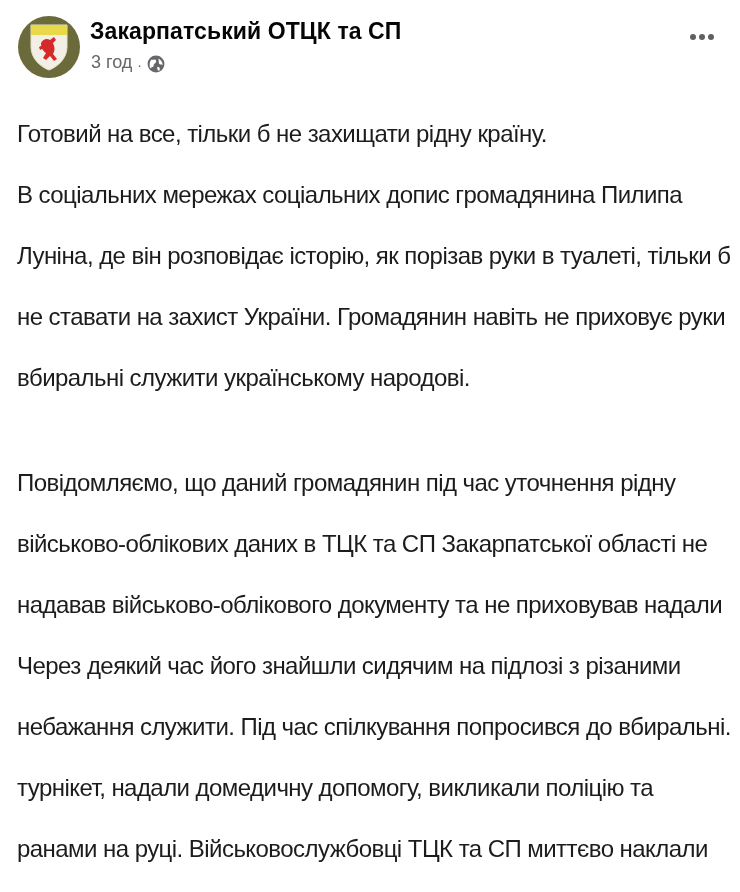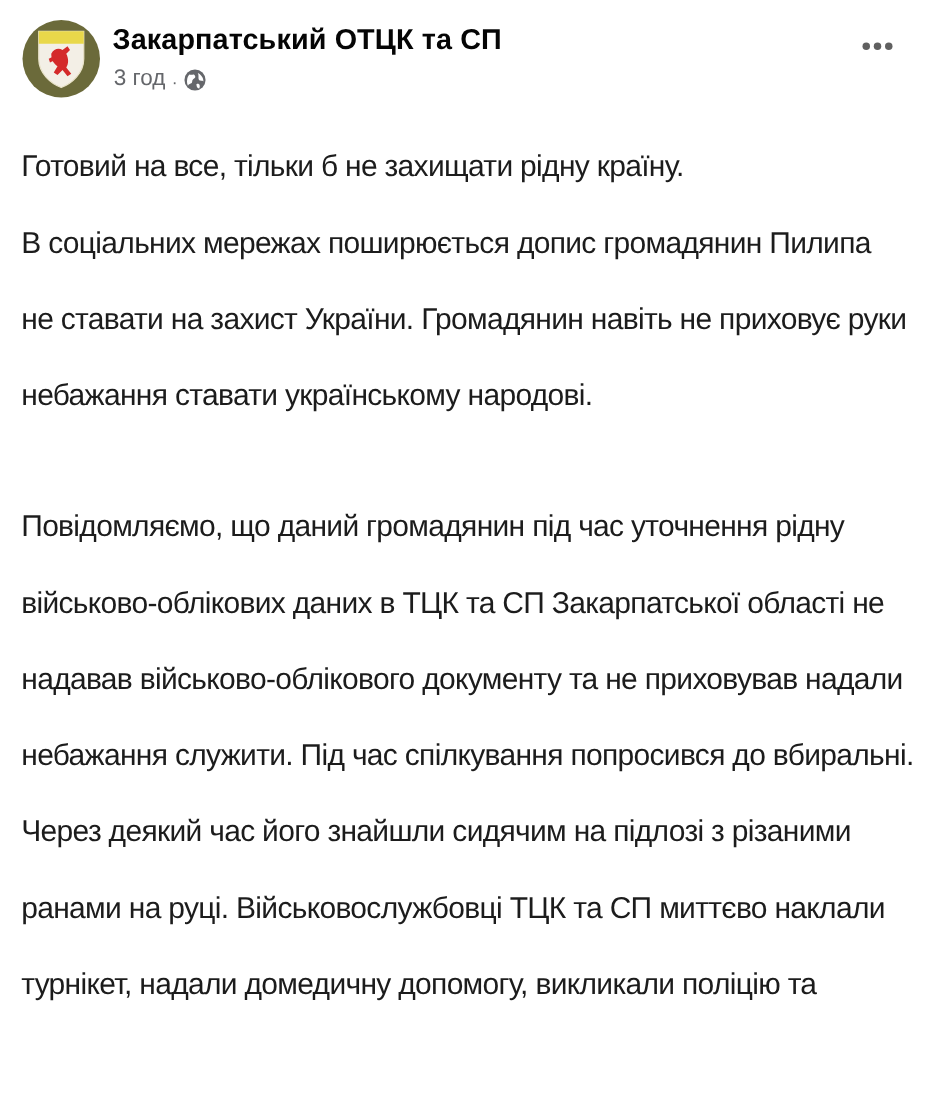--- a/index.html
+++ b/index.html
@@ -45,30 +45,31 @@
   </div>
   <div class="more">
     <span></span>
     <span></span>
     <span></span>
   </div>
 
   <div class="body-text">
     <p>
       <span class="line">Готовий на все, тільки б не захищати рідну країну.</span>
-      <span class="line">В соціальних мережах поширюється допис громадянин Пилипа</span>
+      <span class="line">В соціальних мережах соціальних допис громадянина Пилипа</span>
+      <span class="line">Луніна, де він розповідає історію, як порізав руки в туалеті, тільки б</span>
       <span class="line">не ставати на захист України. Громадянин навіть не приховує руки</span>
-      <span class="line">небажання ставати українському народові.</span>
+      <span class="line">вбиральні служити українському народові.</span>
     </p>
     <p>
       <span class="line">Повідомляємо, що даний громадянин під час уточнення рідну</span>
       <span class="line">військово-облікових даних в ТЦК та СП Закарпатської області не</span>
       <span class="line">надавав військово-облікового документу та не приховував надали</span>
+      <span class="line">Через деякий час його знайшли сидячим на підлозі з різаними</span>
       <span class="line">небажання служити. Під час спілкування попросився до вбиральні.</span>
-      <span class="line">Через деякий час його знайшли сидячим на підлозі з різаними</span>
+      <span class="line">турнікет, надали домедичну допомогу, викликали поліцію та</span>
       <span class="line">ранами на руці. Військовослужбовці ТЦК та СП миттєво наклали</span>
-      <span class="line">турнікет, надали домедичну допомогу, викликали поліцію та</span>
       
       
     </p>
 
   </div>
 </div>
 
 </body></html>

